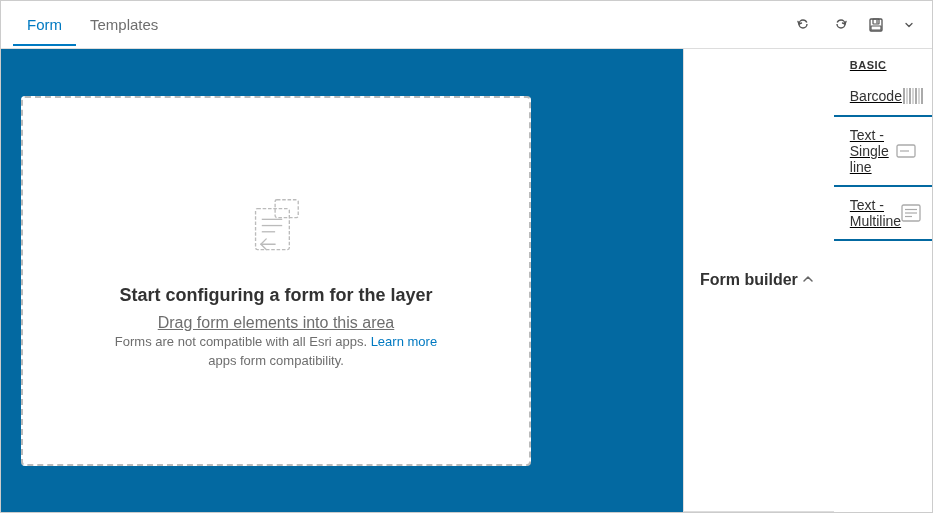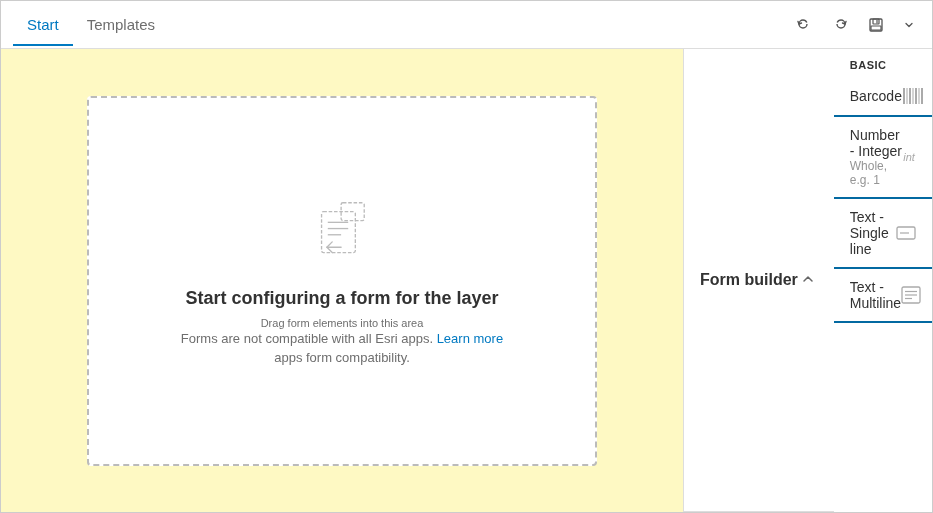--- a/index.html
+++ b/index.html
@@ -65,24 +65,23 @@
     
     .main-content {
       display: flex;
       flex: 1;
       overflow: hidden;
     }
 
     
     .left-panel {
       flex: 1;
-      background: #fef9c3;
-      display: flex;
-      align-items: center;
-      justify-content: center;
+      background: #0369a1;
+      display: flex;
+      align-items: center;
       padding: 20px;
     }
 
     .drop-zone {
       border: 2px dashed #bbb;
       border-radius: 4px;
       width: 510px;
       height: 370px;
       display: flex;
       flex-direction: column;
@@ -103,23 +102,24 @@
       height: 70px;
     }
 
     .drop-zone-title {
       font-size: 18px;
       font-weight: 600;
       color: #323232;
       margin-bottom: 8px;
     }
     .drop-zone-subtitle {
-      font-size: 11px;
+      font-size: 16px;
       color: #6e6e6e;
       margin-bottom: 0;
+      text-decoration: underline;
     }
     .drop-zone-note {
       font-size: 13px;
       color: #6e6e6e;
       line-height: 1.5;
       max-width: 340px;
     }
     .drop-zone-note a {
       color: #0079c1;
       text-decoration: none;
@@ -160,20 +160,21 @@
       font-size: 11px;
       font-weight: 700;
       color: #323232;
       letter-spacing: 0.5px;
       text-transform: uppercase;
     }
 
     .element-list {
       flex: 1;
       overflow-y: auto;
+      text-decoration: underline;
     }
 
     .element-item {
       display: flex;
       align-items: center;
       justify-content: space-between;
       padding: 10px 16px;
       border-bottom: 2px solid #0369a1;
       cursor: pointer;
     }
@@ -202,21 +203,21 @@
     
     .element-list::-webkit-scrollbar { width: 4px; }
     .element-list::-webkit-scrollbar-track { background: #f1f1f1; }
     .element-list::-webkit-scrollbar-thumb { background: #ccc; border-radius: 2px; }
   </style>
 </head>
 <body>
 
 <div class="tab-bar">
   <div class="tab-item active">
-    <span>Start</span>
+    <span>Form</span>
   </div>
   <div class="tab-item">
     <span>Templates</span>
   </div>
   <div class="tab-spacer"></div>
   <div class="tab-actions">
     <button class="tab-action-btn" title="Undo">
       <svg width="16" height="16" viewBox="0 0 16 16" fill="none" xmlns="http://www.w3.org/2000/svg">
         <path d="M3 7C3 4.8 4.8 3 7 3c1.7 0 3.2 1 3.8 2.5" stroke="#555" stroke-width="1.4" fill="none"></path>
         <path d="M2 4.5L3 7l2.5-1" stroke="#555" stroke-width="1.4" fill="none" stroke-linecap="round"></path>
@@ -300,29 +301,20 @@
             <rect x="10.5" y="1" width="1" height="16" fill="#aaa"></rect>
             <rect x="13" y="1" width="2" height="16" fill="#aaa"></rect>
             <rect x="16.5" y="1" width="1" height="16" fill="#aaa"></rect>
             <rect x="19" y="1" width="2" height="16" fill="#aaa"></rect>
           </svg>
         </div>
       </div>
 
 
 
-      <div class="element-item">
-        <div class="element-info">
-          <span class="element-name">Number - Integer</span>
-          <span class="element-desc">Whole, e.g. 1</span>
-        </div>
-        <div class="element-icon">
-          <span style="font-size:11px;color:#aaa;font-weight:500;font-style:italic;">int</span>
-        </div>
-      </div>
 
       <div class="element-item" style="cursor:default;">
         <div class="element-info">
           <span class="element-name">Text - Single line</span>
         </div>
         <div class="element-icon">
           <svg width="20" height="14" viewBox="0 0 20 14" fill="none">
             <rect x="1" y="1" width="18" height="12" rx="1.5" stroke="#aaa" stroke-width="1.3" fill="none"></rect>
             <line x1="4" y1="7" x2="13" y2="7" stroke="#aaa" stroke-width="1.2"></line>
           </svg>

